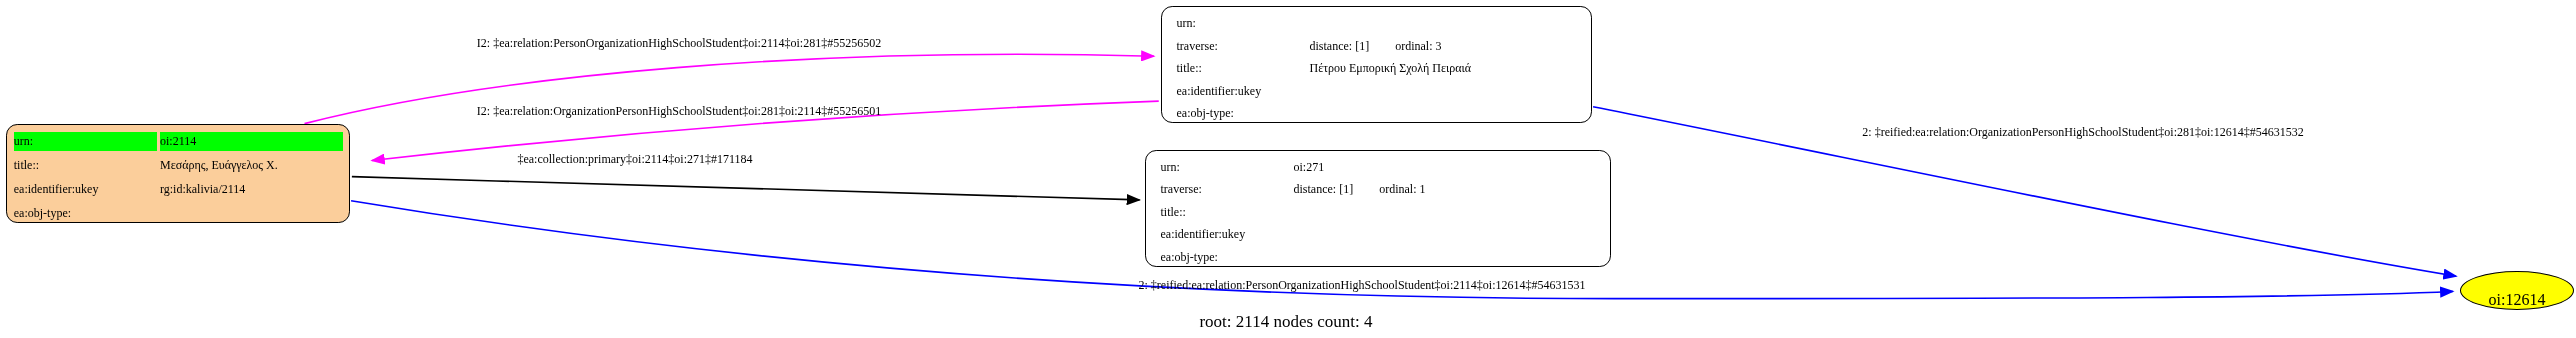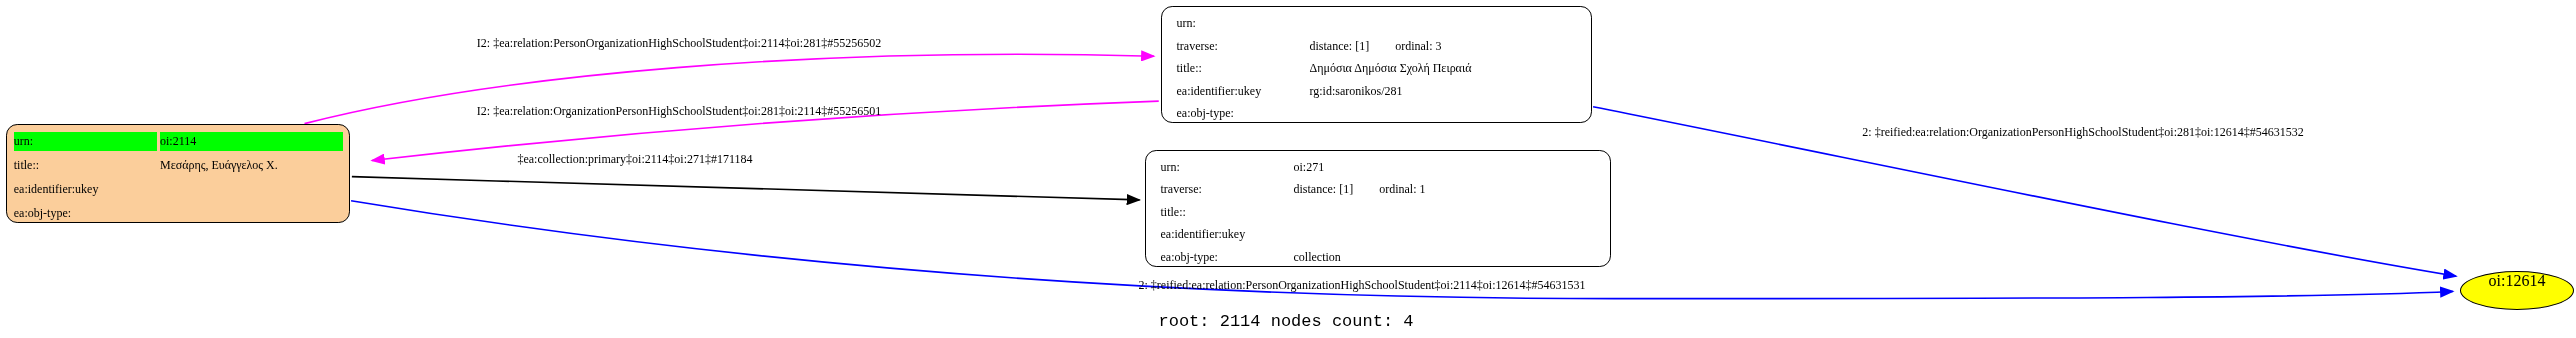--- a/index.html
+++ b/index.html
@@ -46,21 +46,21 @@
   .val{flex:1;}
   .hl .cell{background:var(--highlight,#00ff00);height:19px;}
   .ordinal{margin-left:26px;}
 
   .ellipse{
     position:absolute;
     left:2460px;top:271px;width:112px;height:37px;
     background:var(--ellipse-fill,#ffff00);
     border:1.6px solid var(--border,#000);
     border-radius:50%;
-    display:flex;align-items:flex-start;justify-content:center;
+    display:flex;align-items:flex-end;justify-content:center;
     font-size:16px;
   }
   .edge-label{
     position:absolute;
     transform:translateX(-50%);
     white-space:nowrap;
     font-size:12px;
   }
   .caption{
     position:absolute;
@@ -97,44 +97,44 @@
     <div class="row hl">
       <span class="cell key">urn:</span>
       <span class="cell val">oi:2114</span>
     </div>
     <div class="row">
       <span class="cell key">title::</span>
       <span class="cell val">Μεσάρης, Ευάγγελος Χ.</span>
     </div>
     <div class="row">
       <span class="cell key">ea:identifier:ukey</span>
+      <span class="cell val">rg:id:kalivia/2114</span>
     </div>
     <div class="row">
       <span class="cell key">ea:obj-type:</span>
     </div>
   </div>
 
   <div class="node record org">
     <div class="row">
       <span class="cell key">urn:</span>
     </div>
     <div class="row">
       <span class="cell key">traverse:</span>
       <span class="cell val">
           <span>distance: [1]</span>
           <span class="ordinal">ordinal: 3</span>
         </span>
     </div>
     <div class="row">
       <span class="cell key">title::</span>
-      <span class="cell val">Δημόσια Δημόσια Σχολή Πειραιά</span>
+      <span class="cell val">Πέτρου Εμπορική Σχολή Πειραιά</span>
     </div>
     <div class="row">
       <span class="cell key">ea:identifier:ukey</span>
-      <span class="cell val">rg:id:saronikos/281</span>
     </div>
     <div class="row">
       <span class="cell key">ea:obj-type:</span>
     </div>
   </div>
 
   <div class="node record col">
     <div class="row">
       <span class="cell key">urn:</span>
       <span class="cell val">oi:271</span>
@@ -147,30 +147,29 @@
         </span>
     </div>
     <div class="row">
       <span class="cell key">title::</span>
     </div>
     <div class="row">
       <span class="cell key">ea:identifier:ukey</span>
     </div>
     <div class="row">
       <span class="cell key">ea:obj-type:</span>
-      <span class="cell val">collection</span>
     </div>
   </div>
 
   <div class="ellipse">
     <span>oi:12614</span>
   </div>
 
   <div class="edge-label" style="left:679px;top:36px;">I2: ‡ea:relation:PersonOrganizationHighSchoolStudent‡oi:2114‡oi:281‡#55256502</div>
   <div class="edge-label" style="left:679px;top:104px;">I2: ‡ea:relation:OrganizationPersonHighSchoolStudent‡oi:281‡oi:2114‡#55256501</div>
   <div class="edge-label" style="left:635px;top:152px;">‡ea:collection:primary‡oi:2114‡oi:271‡#171184</div>
   <div class="edge-label" style="left:2083px;top:125px;">2: ‡reified:ea:relation:OrganizationPersonHighSchoolStudent‡oi:281‡oi:12614‡#54631532</div>
   <div class="edge-label" style="left:1362px;top:278px;">2: ‡reified:ea:relation:PersonOrganizationHighSchoolStudent‡oi:2114‡oi:12614‡#54631531</div>
 
-  <div class="caption" style="left:1286px;top:312px;font-family:Liberation Mono, monospace;">root: 2114 nodes count: 4</div>
+  <div class="caption" style="left:1286px;top:312px;">root: 2114 nodes count: 4</div>
 
 </div>
 
 
 </body></html>

